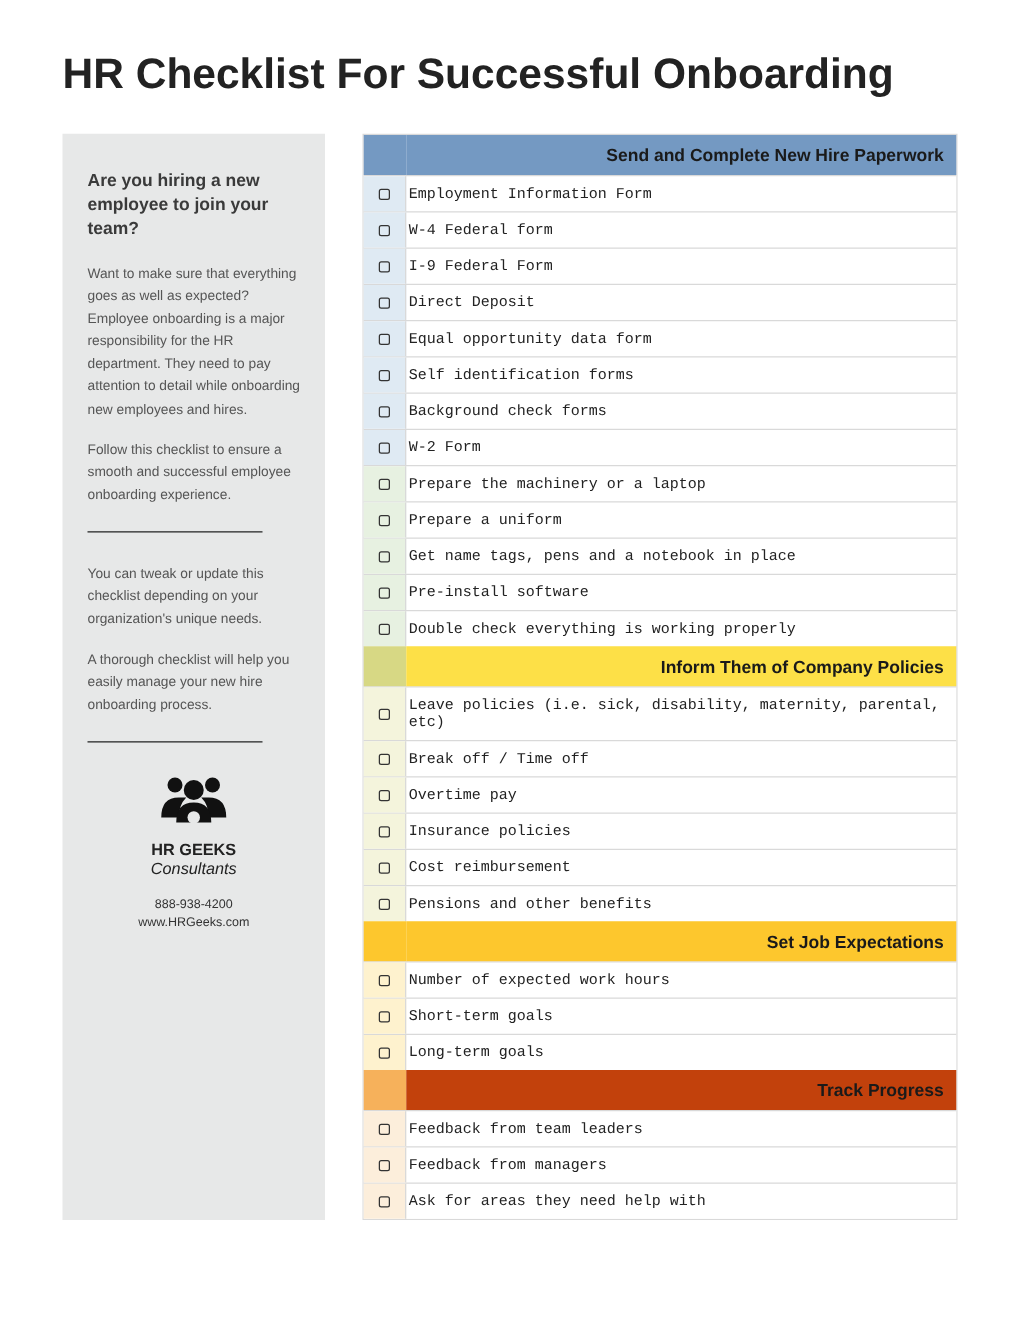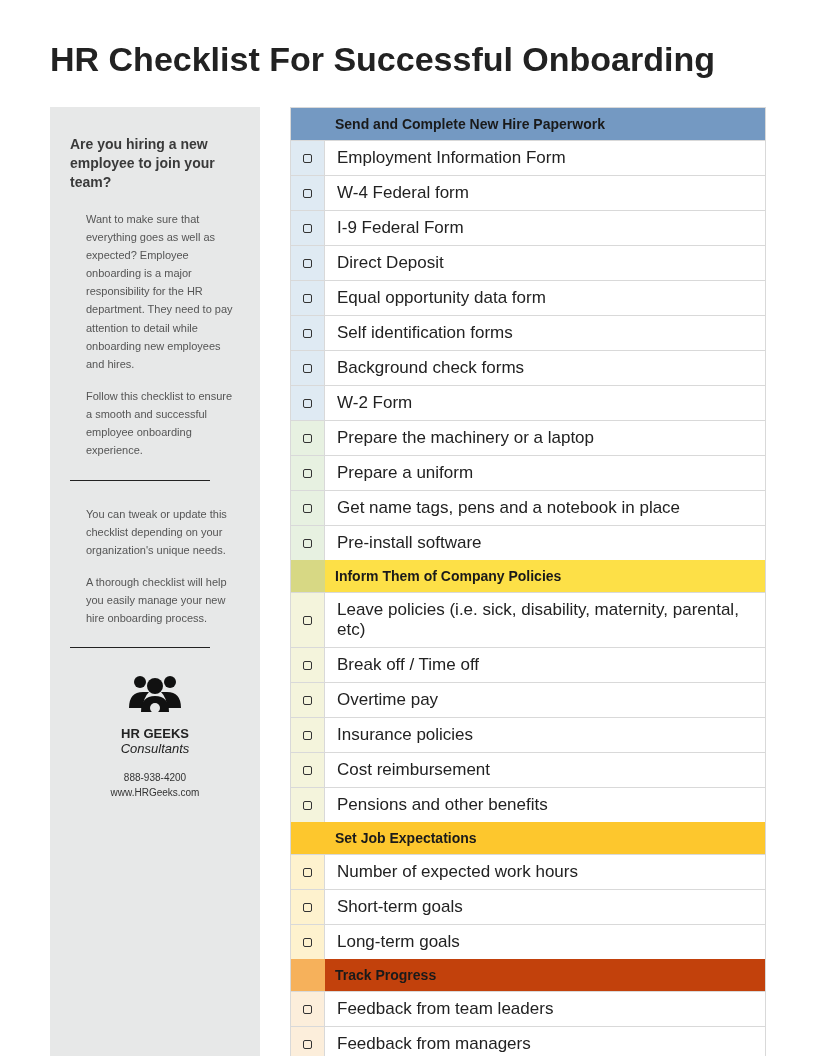--- a/index.html
+++ b/index.html
@@ -31,21 +31,20 @@
     font-weight: bold;
     color: #3a3a3a;
     line-height: 1.35;
     margin-bottom: 18px;
   }
   .sidebar-para {
     font-size: 11px;
     color: #555;
     line-height: 1.65;
     margin-bottom: 14px;
-    margin-left: 16px;
   }
   .divider {
     border: none;
     border-top: 1.5px solid #222;
     margin: 20px 0 24px 0;
     width: 140px;
   }
   .logo-block {
     text-align: center;
     margin-top: 8px;
@@ -69,20 +68,21 @@
     font-size: 10px;
     color: #333;
     line-height: 1.5;
   }
   .checklist {
     flex: 1;
     border: 1px solid #d9d9d9;
   }
   .section-header {
     display: flex;
+    text-align: right;
   }
   .section-header .accent {
     width: 34px;
     flex-shrink: 0;
   }
   .section-header .title {
     flex: 1;
     font-size: 14px;
     font-weight: bold;
     padding: 8px 10px;
@@ -113,23 +113,24 @@
     border-right: 1px solid #d9d9d9;
   }
   .tint-blue   .checkbox-cell { background: #dfeaf3; }
   .tint-green  .checkbox-cell { background: #e7f1e1; }
   .tint-olive  .checkbox-cell { background: #f4f4dc; }
   .tint-yellow .checkbox-cell { background: #fef2ce; }
   .tint-orange .checkbox-cell { background: #fceedb; }
 
   .row .label {
     flex: 1;
-    font-size: 17px;
-    padding: 7px 12px;
+    font-size: 12px;
+    padding: 7px 2px;
     color: #222;
+    font-family: Liberation Mono, monospace;
   }
   .cb {
     width: 9px;
     height: 9px;
     border: 1.2px solid #333;
     border-radius: 2px;
     background: transparent;
   }
 </style>
 </head>
@@ -234,20 +235,26 @@
           <span class="cb"></span>
         </div>
         <div class="label">Get name tags, pens and a notebook in place</div>
       </div>
       <div class="row tint-green">
         <div class="checkbox-cell">
           <span class="cb"></span>
         </div>
         <div class="label">Pre-install software</div>
       </div>
+      <div class="row tint-green">
+        <div class="checkbox-cell">
+          <span class="cb"></span>
+        </div>
+        <div class="label">Double check everything is working properly</div>
+      </div>
       <div class="section-header sec-olive">
         <div class="accent"></div>
         <div class="title">Inform Them of Company Policies</div>
       </div>
       <div class="row tint-olive">
         <div class="checkbox-cell">
           <span class="cb"></span>
         </div>
         <div class="label">Leave policies (i.e. sick, disability, maternity, parental, etc)</div>
       </div>

